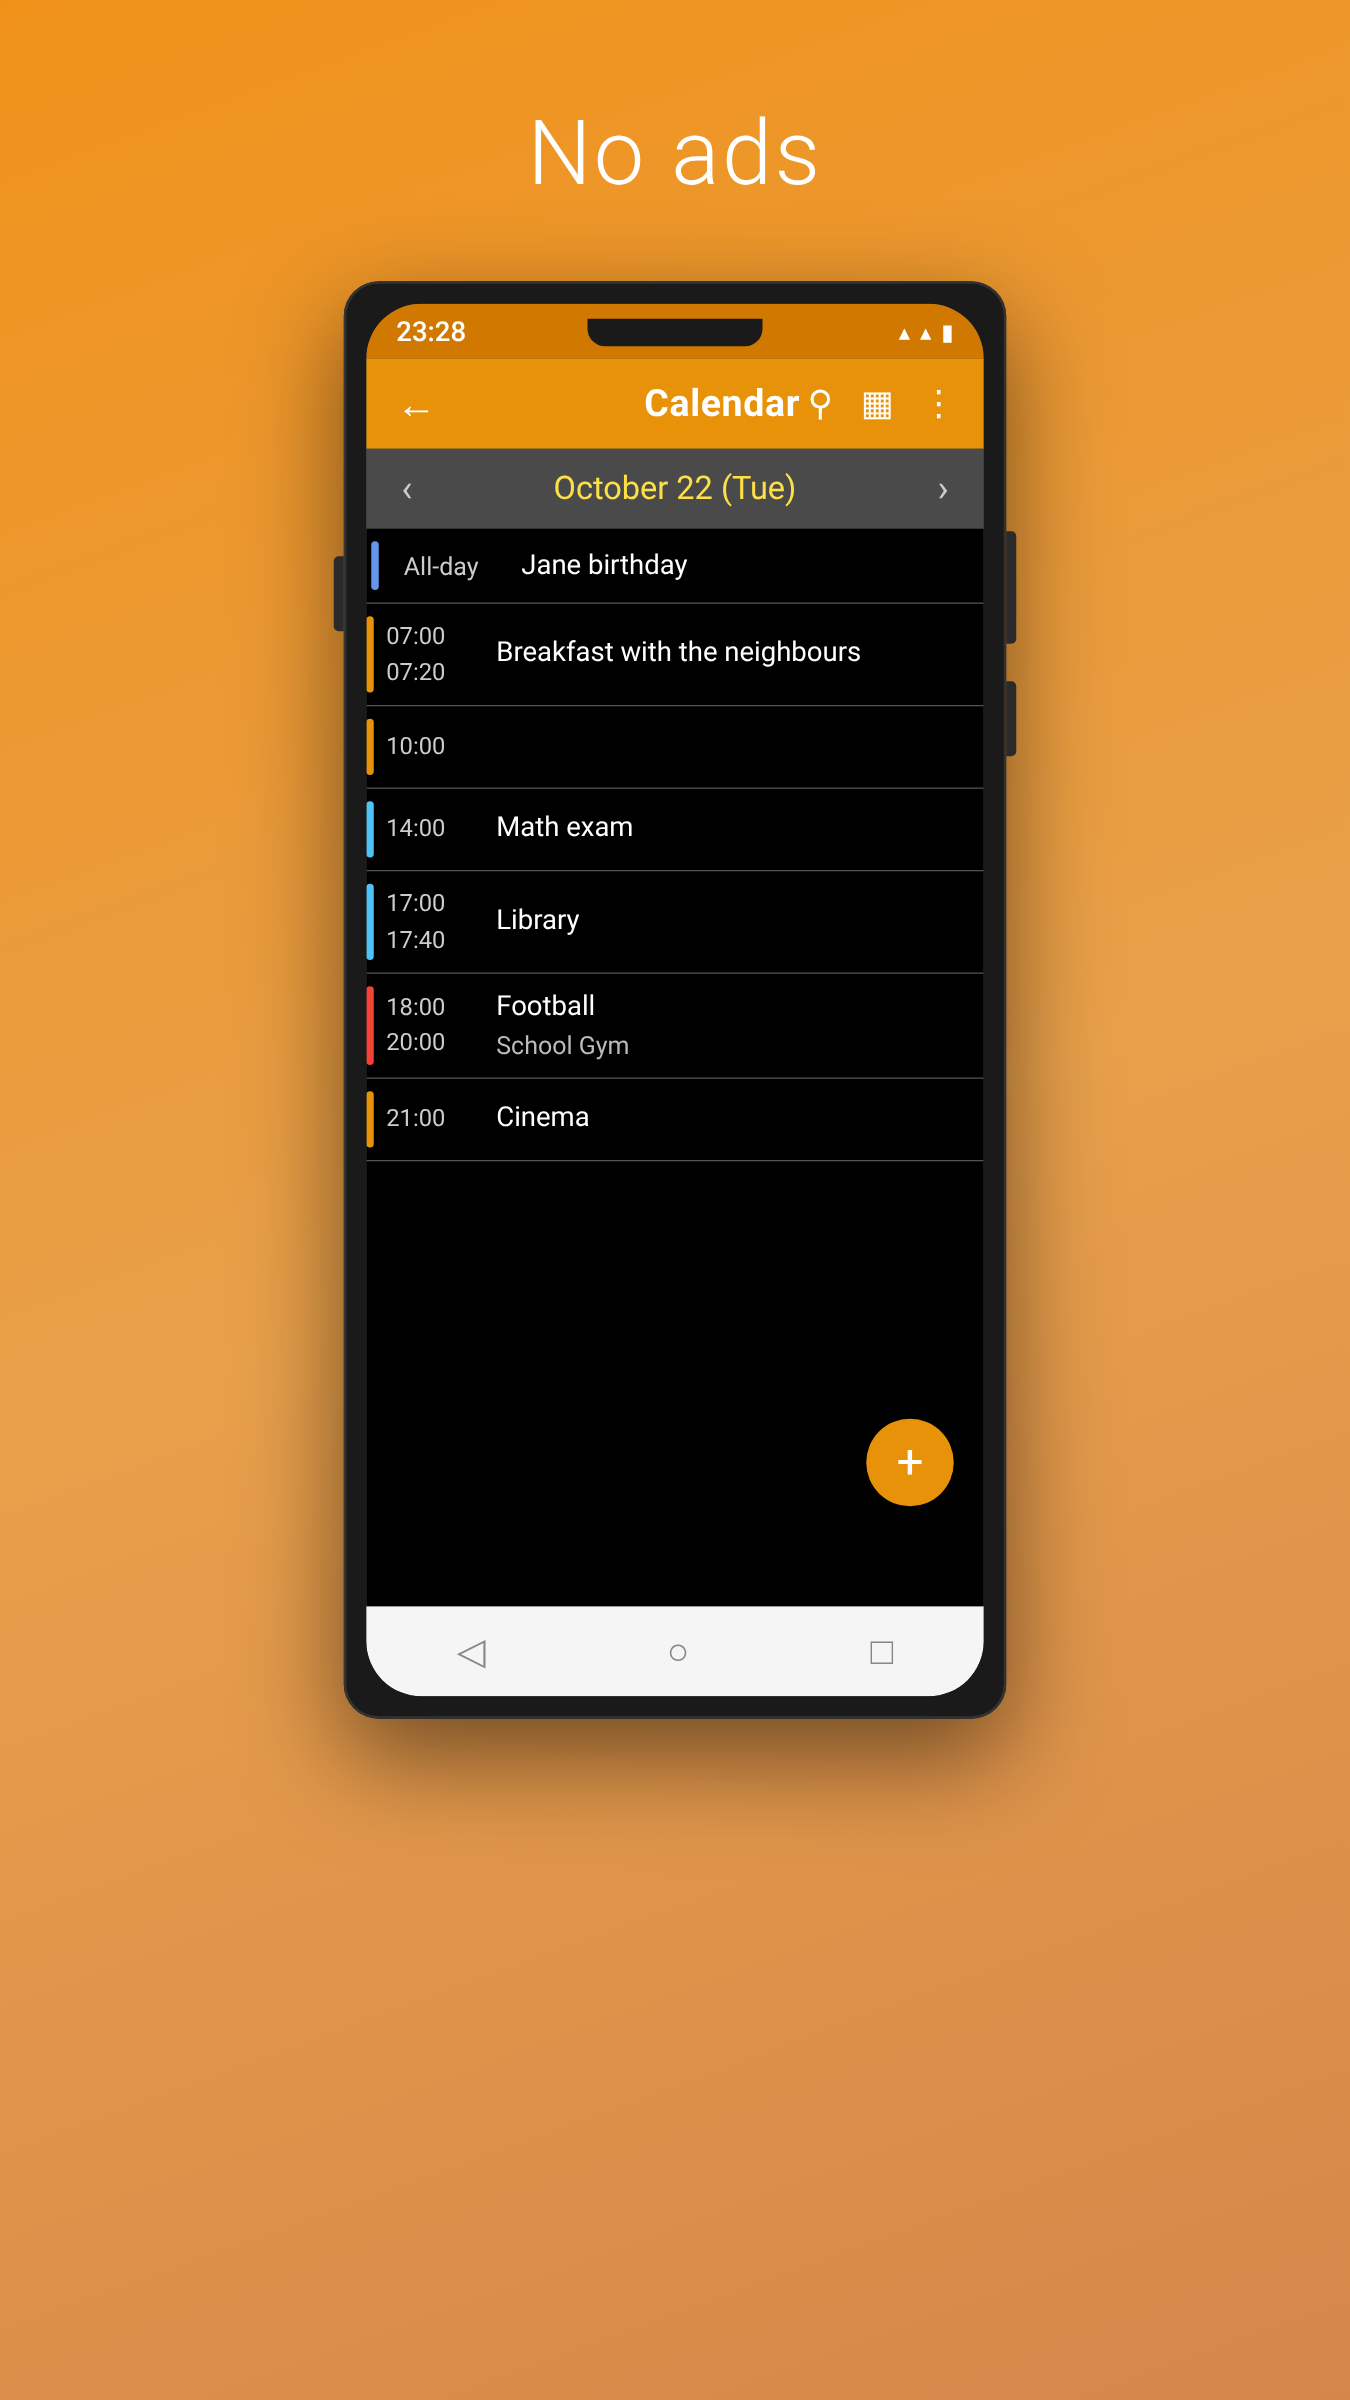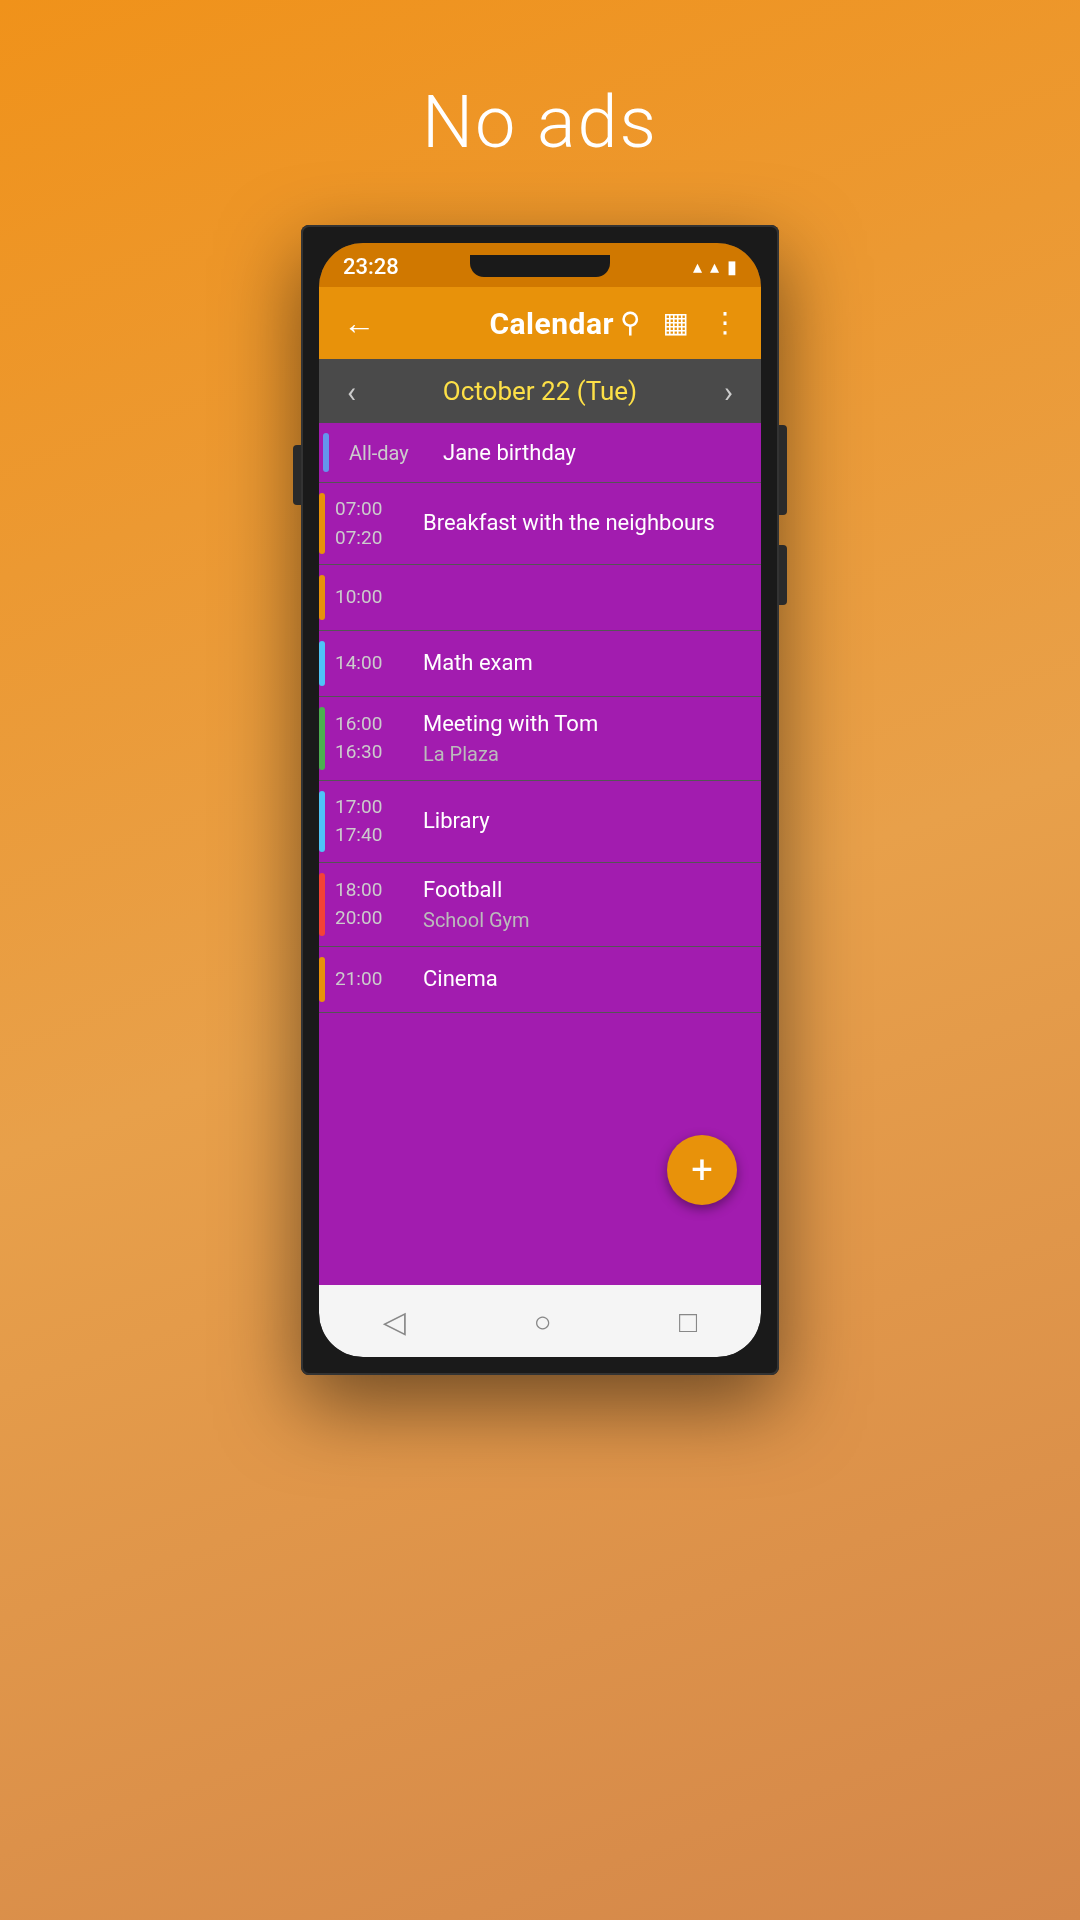--- a/index.html
+++ b/index.html
@@ -19,24 +19,24 @@
       color: #fff;
       font-size: 72px;
       font-weight: 300;
       margin-top: 80px;
       margin-bottom: 60px;
       letter-spacing: 2px;
     }
 
     
     .phone-shell {
-      width: 478px;
+      width: 530px;
       height: 1150px;
       background: #1a1a1a;
-      border-radius: 8px;
+      border-radius: 28px;
       position: relative;
       box-shadow: 0 30px 80px rgba(0,0,0,0.5), inset 0 0 0 2px #333;
       padding: 18px;
     }
 
     .phone-screen {
       width: 100%;
       height: 100%;
       background: #424242;
       border-radius: 44px;
@@ -147,21 +147,21 @@
 
     .date-nav-title {
       color: #fde047;
       font-size: 26px;
       font-weight: 400;
     }
 
     
     .calendar-content {
       flex: 1;
-      background: #a21caf;
+      background: #000000;
       overflow-y: auto;
       position: relative;
     }
 
     
     .event-row {
       display: flex;
       align-items: stretch;
       padding: 0;
       border-bottom: 1px solid #555;
@@ -388,31 +388,20 @@
             <div class="event-row">
               <div class="event-color-bar" style="background: rgb(79, 195, 247);"></div>
               <div class="event-time-col">
                 <span class="event-time">14:00</span>
               </div>
               <div class="event-details">
                 <span class="event-title">Math exam</span>
               </div>
             </div>
             <div class="event-row">
-              <div class="event-color-bar" style="background: rgb(76, 175, 80);"></div>
-              <div class="event-time-col">
-                <span class="event-time">16:00</span>
-                <span class="event-time">16:30</span>
-              </div>
-              <div class="event-details">
-                <span class="event-title">Meeting with Tom</span>
-                <span class="event-subtitle">La Plaza</span>
-              </div>
-            </div>
-            <div class="event-row">
               <div class="event-color-bar" style="background: rgb(79, 195, 247);"></div>
               <div class="event-time-col">
                 <span class="event-time">17:00</span>
                 <span class="event-time">17:40</span>
               </div>
               <div class="event-details">
                 <span class="event-title">Library</span>
               </div>
             </div>
             <div class="event-row">

